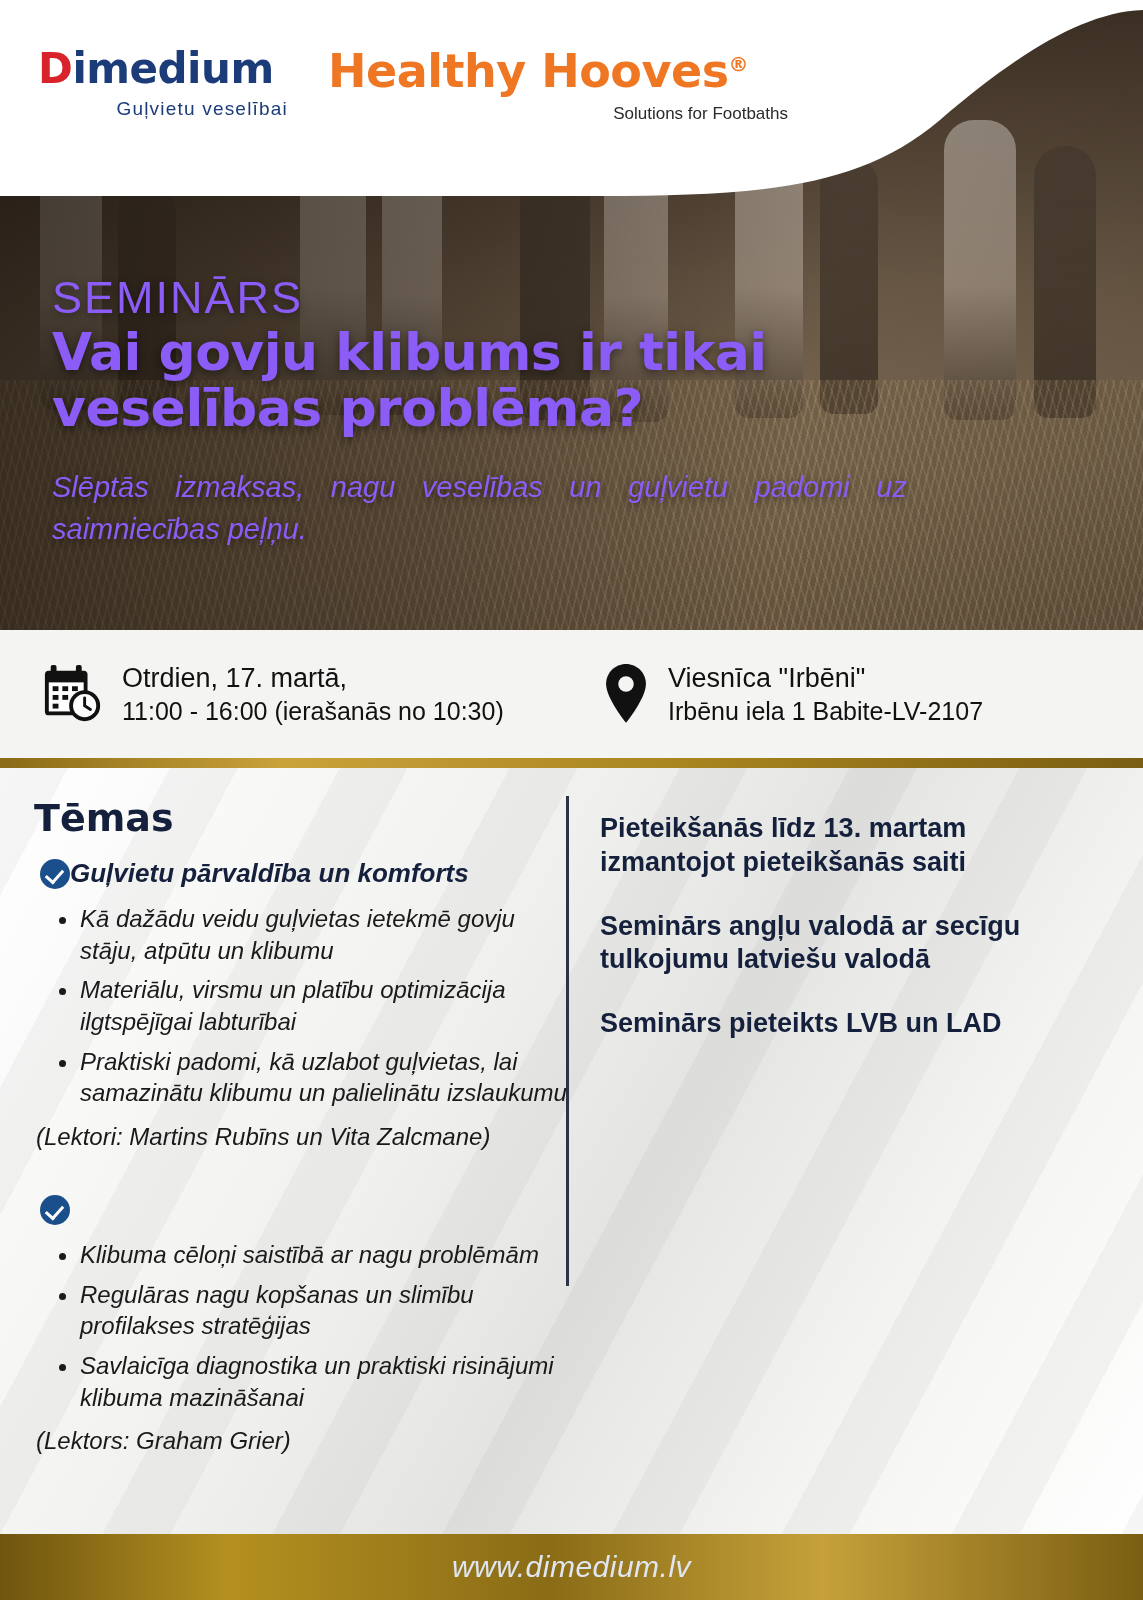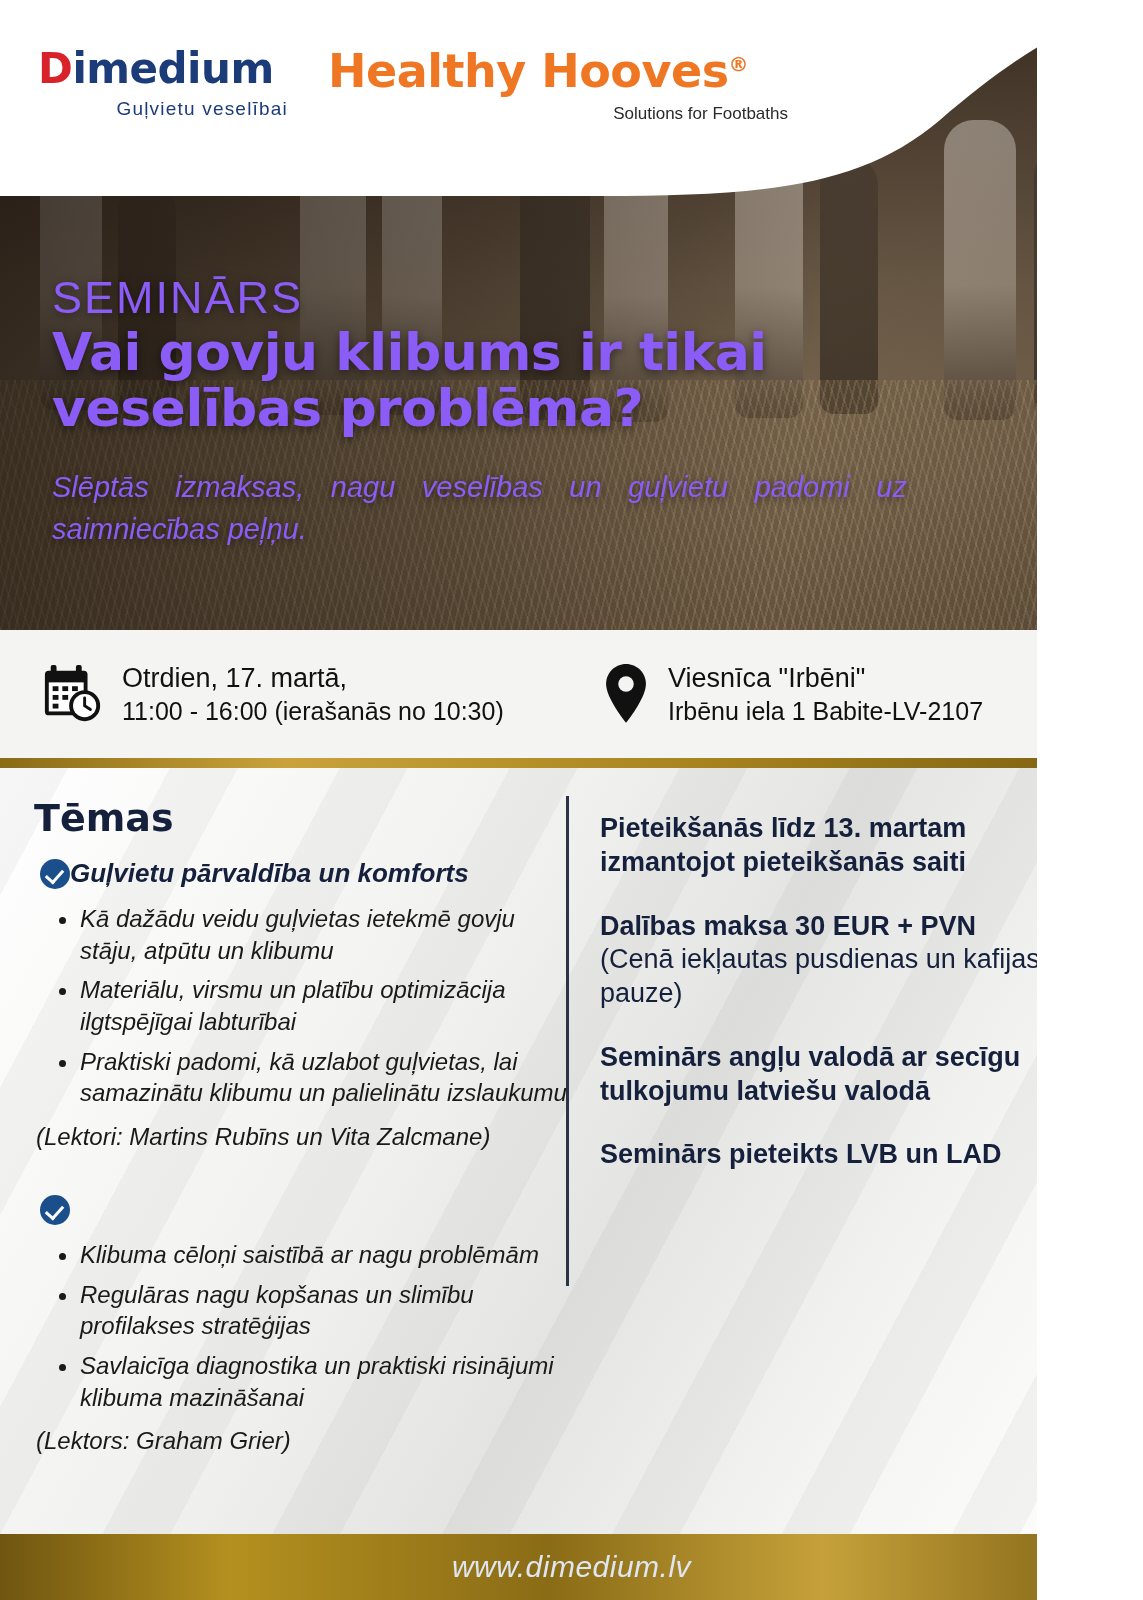--- a/index.html
+++ b/index.html
@@ -10,21 +10,21 @@
   body {
     width: 1143px;
     height: 1600px;
     font-family: "Liberation Sans", sans-serif;
     overflow: hidden;
     position: relative;
   }
 
   .poster {
     position: relative;
-    width: 1037px;
+    width: 1143px;
     height: 1600px;
     overflow: hidden;
     background: #ffffff;
   }
 
   
   .hero {
     position: absolute;
     left: 0; top: 0;
     width: 1143px;
@@ -414,24 +414,20 @@
         <li>Savlaicīga diagnostika un praktiski risinājumi klibuma mazināšanai</li>
       </ul>
       <div class="lektori">(Lektors:  Graham Grier)</div>
     </div>
 
     <div class="right-col">
       <div class="rnote">
         <div class="rnote-strong">Pieteikšanās līdz 13. martam izmantojot pieteikšanās saiti</div>
       </div>
       <div class="rnote">
-        <div class="rnote-strong">Dalības maksa 30 EUR + PVN</div>
-        <div class="rnote-sub">(Cenā iekļautas pusdienas un kafijas pauze)</div>
-      </div>
-      <div class="rnote">
         <div class="rnote-strong">Seminārs angļu valodā ar secīgu tulkojumu latviešu valodā</div>
       </div>
       <div class="rnote">
         <div class="rnote-strong">Seminārs pieteikts LVB un LAD</div>
       </div>
     </div>
   </div>
 
   <div class="footer">
     <span class="footer-url">www.dimedium.lv</span>

